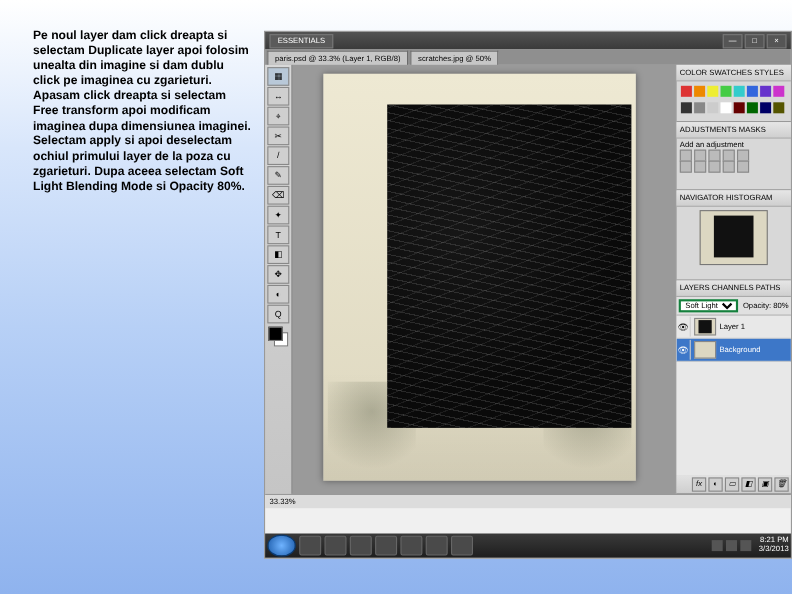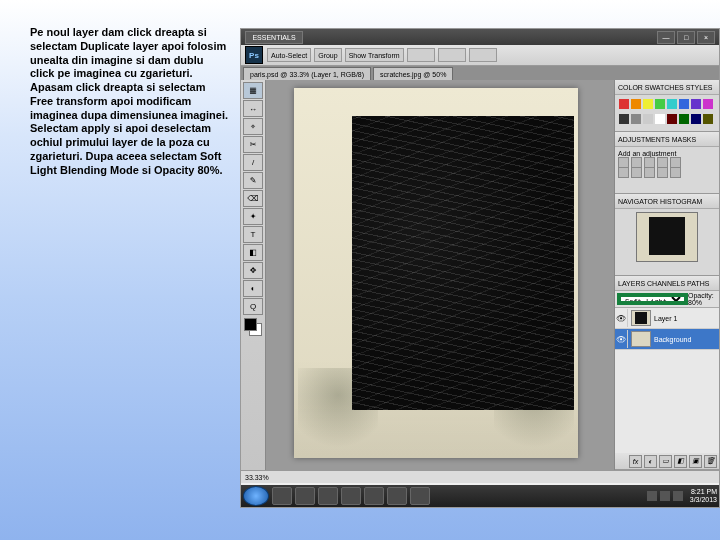--- a/index.html
+++ b/index.html
@@ -43,21 +43,21 @@
   .swatches{height:30px;padding:3px;display:flex;flex-wrap:wrap;}
   .swatches i{width:10px;height:10px;margin:1px;display:block;}
   .nav{height:60px;padding:3px;}
   .nav .thumb{width:60px;height:48px;margin:0 auto;background:#dcd7c2;border:1px solid #777;position:relative;}
   .nav .thumb:after{content:"";position:absolute;left:12px;top:4px;width:36px;height:38px;background:#111;}
   .adj{height:40px;padding:3px;font-size:7px;}
   .adj .row{display:flex;align-items:center;height:10px;}
   .adj .ic{width:9px;height:9px;background:#bbb;border:1px solid #888;margin-right:2px;}
   .layers{flex:1;display:flex;flex-direction:column;}
   .layers .lopts{height:16px;background:#e0e0e0;border-bottom:1px solid #aaa;font-size:7px;display:flex;align-items:center;padding:0 2px;}
-  .layers .lopts select{font-size:7px;height:12px;border:4px solid #15803d;background:#fff;font-family:Liberation Mono, monospace;}
+  .layers .lopts select{font-size:7px;height:12px;border:2px solid #15803d;background:#fff;}
   .layers .lopts .op{margin-left:auto;}
   .layers .list{flex:1;background:#e8e8e8;overflow:hidden;}
   .layers .lr{height:20px;display:flex;align-items:center;border-bottom:1px solid #ccc;font-size:7px;}
   .layers .lr.sel{background:#3d77c8;color:#fff;}
   .layers .lr .eye{width:12px;height:18px;border-right:1px solid #ccc;display:flex;align-items:center;justify-content:center;font-size:8px;}
   .layers .lr .th{width:18px;height:14px;margin:0 3px;border:1px solid #888;background:#dcd7c2;position:relative;}
   .layers .lr .th.dark:after{content:"";position:absolute;left:3px;top:1px;width:12px;height:12px;background:#111;}
   .layers .btns{height:16px;background:linear-gradient(#e2e2e2,#cfcfcf);display:flex;align-items:center;justify-content:flex-end;padding:0 2px;}
   .layers .btns i{width:11px;height:11px;background:#cfcfcf;border:1px solid #888;margin-left:2px;font-size:7px;display:flex;align-items:center;justify-content:center;}
   .statusb{height:12px;background:#dcdcdc;border-top:1px solid #999;font-size:7px;display:flex;align-items:center;padding:0 4px;}
@@ -77,29 +77,20 @@
 <div class="shot">
   <div class="titlebar">
     <div class="zone">ESSENTIALS</div>
     <div class="spacer"></div>
     <div class="winbtn">—</div>
     <div class="winbtn">□</div>
     <div class="winbtn">×</div>
   </div>
 
 
-  <div class="optbar">
-    <div class="psicon">Ps</div>
-    <div class="seg">Auto-Select</div>
-    <div class="seg">Group</div>
-    <div class="seg">Show Transform</div>
-    <div class="seg" style="width:20px"></div>
-    <div class="seg" style="width:20px"></div>
-    <div class="seg" style="width:20px"></div>
-  </div>
 
   <div class="tabbar">
     <div class="tab">paris.psd @ 33.3% (Layer 1, RGB/8)</div>
     <div class="tab">scratches.jpg @ 50%</div>
   </div>
 
   <div class="workspace">
     <div class="toolbar">
       <div class="t on">▦</div>
       <div class="t">↔</div>

